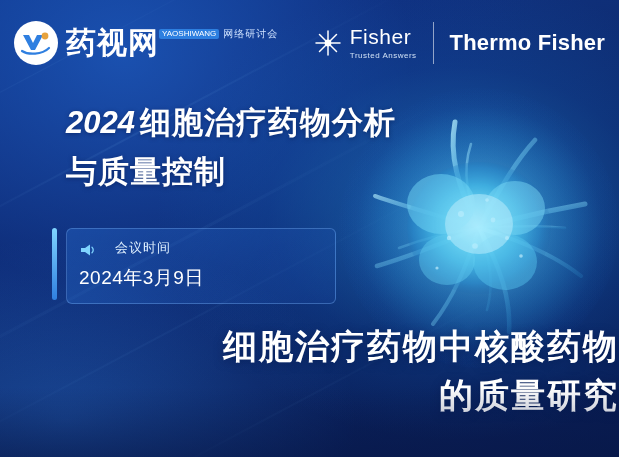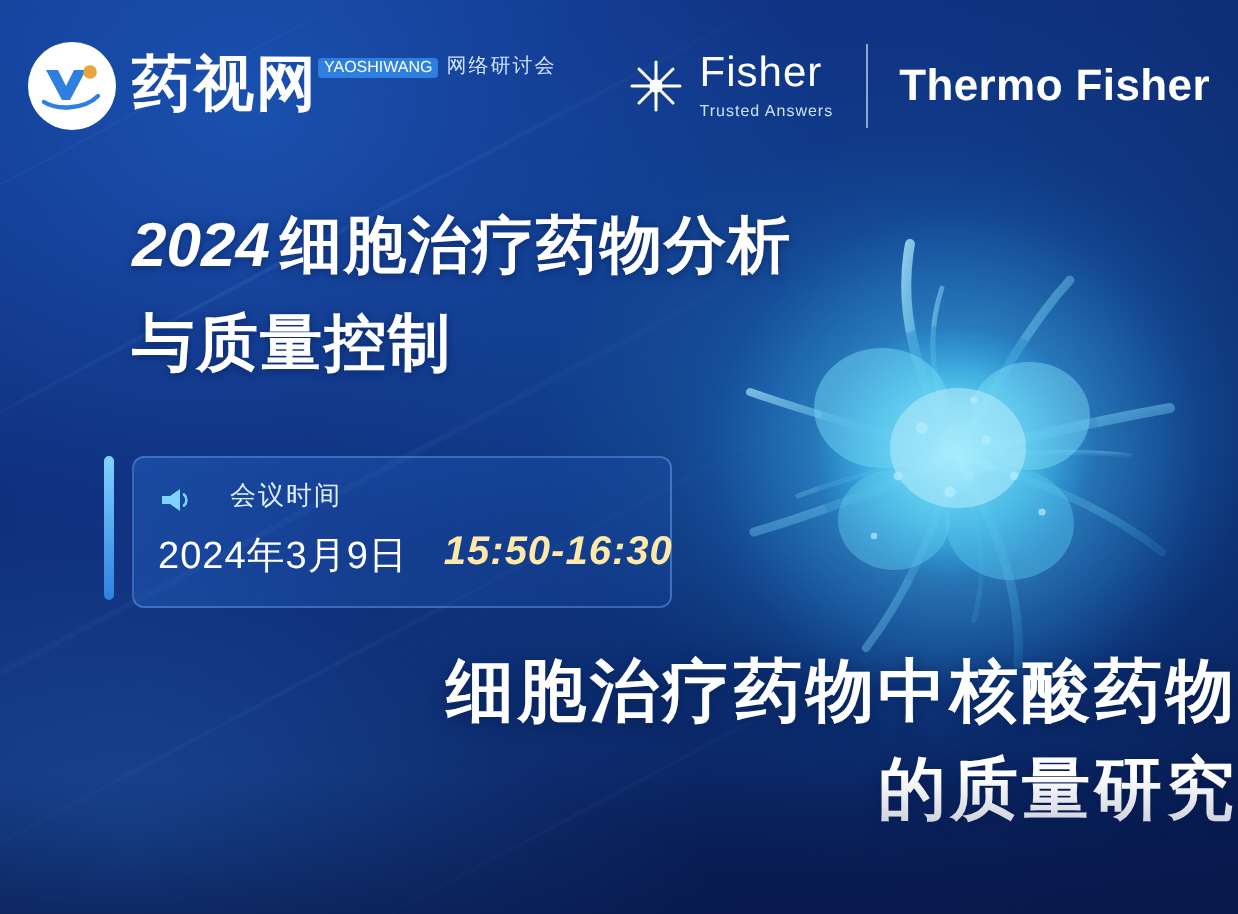--- a/index.html
+++ b/index.html
@@ -412,21 +412,20 @@
   <div class="timecard">
     <div class="row1">
       <svg class="speaker-icon" width="16" height="14" viewBox="0 0 16 14">
         <path d="M2 5 L6 5 L11 1.5 L11 12.5 L6 9 L2 9 Z" fill="#7fd4ff"></path>
         <path d="M13 4.2 C14.6 5.6, 14.6 8.4, 13 9.8" stroke="#7fd4ff" stroke-width="1.3" fill="none" stroke-linecap="round"></path>
       </svg>
       <span>会议时间</span>
     </div>
     <div class="row2">
       <span class="date">2024年3月9日</span>
-      <span class="time">15:50-16:30</span>
     </div>
   </div>
 
   <div class="subject">
     <div class="ln">细胞治疗药物中核酸药物</div>
     <div class="ln">的质量研究</div>
   </div>
 
   <div class="bottom-fade"></div>
 </div>

